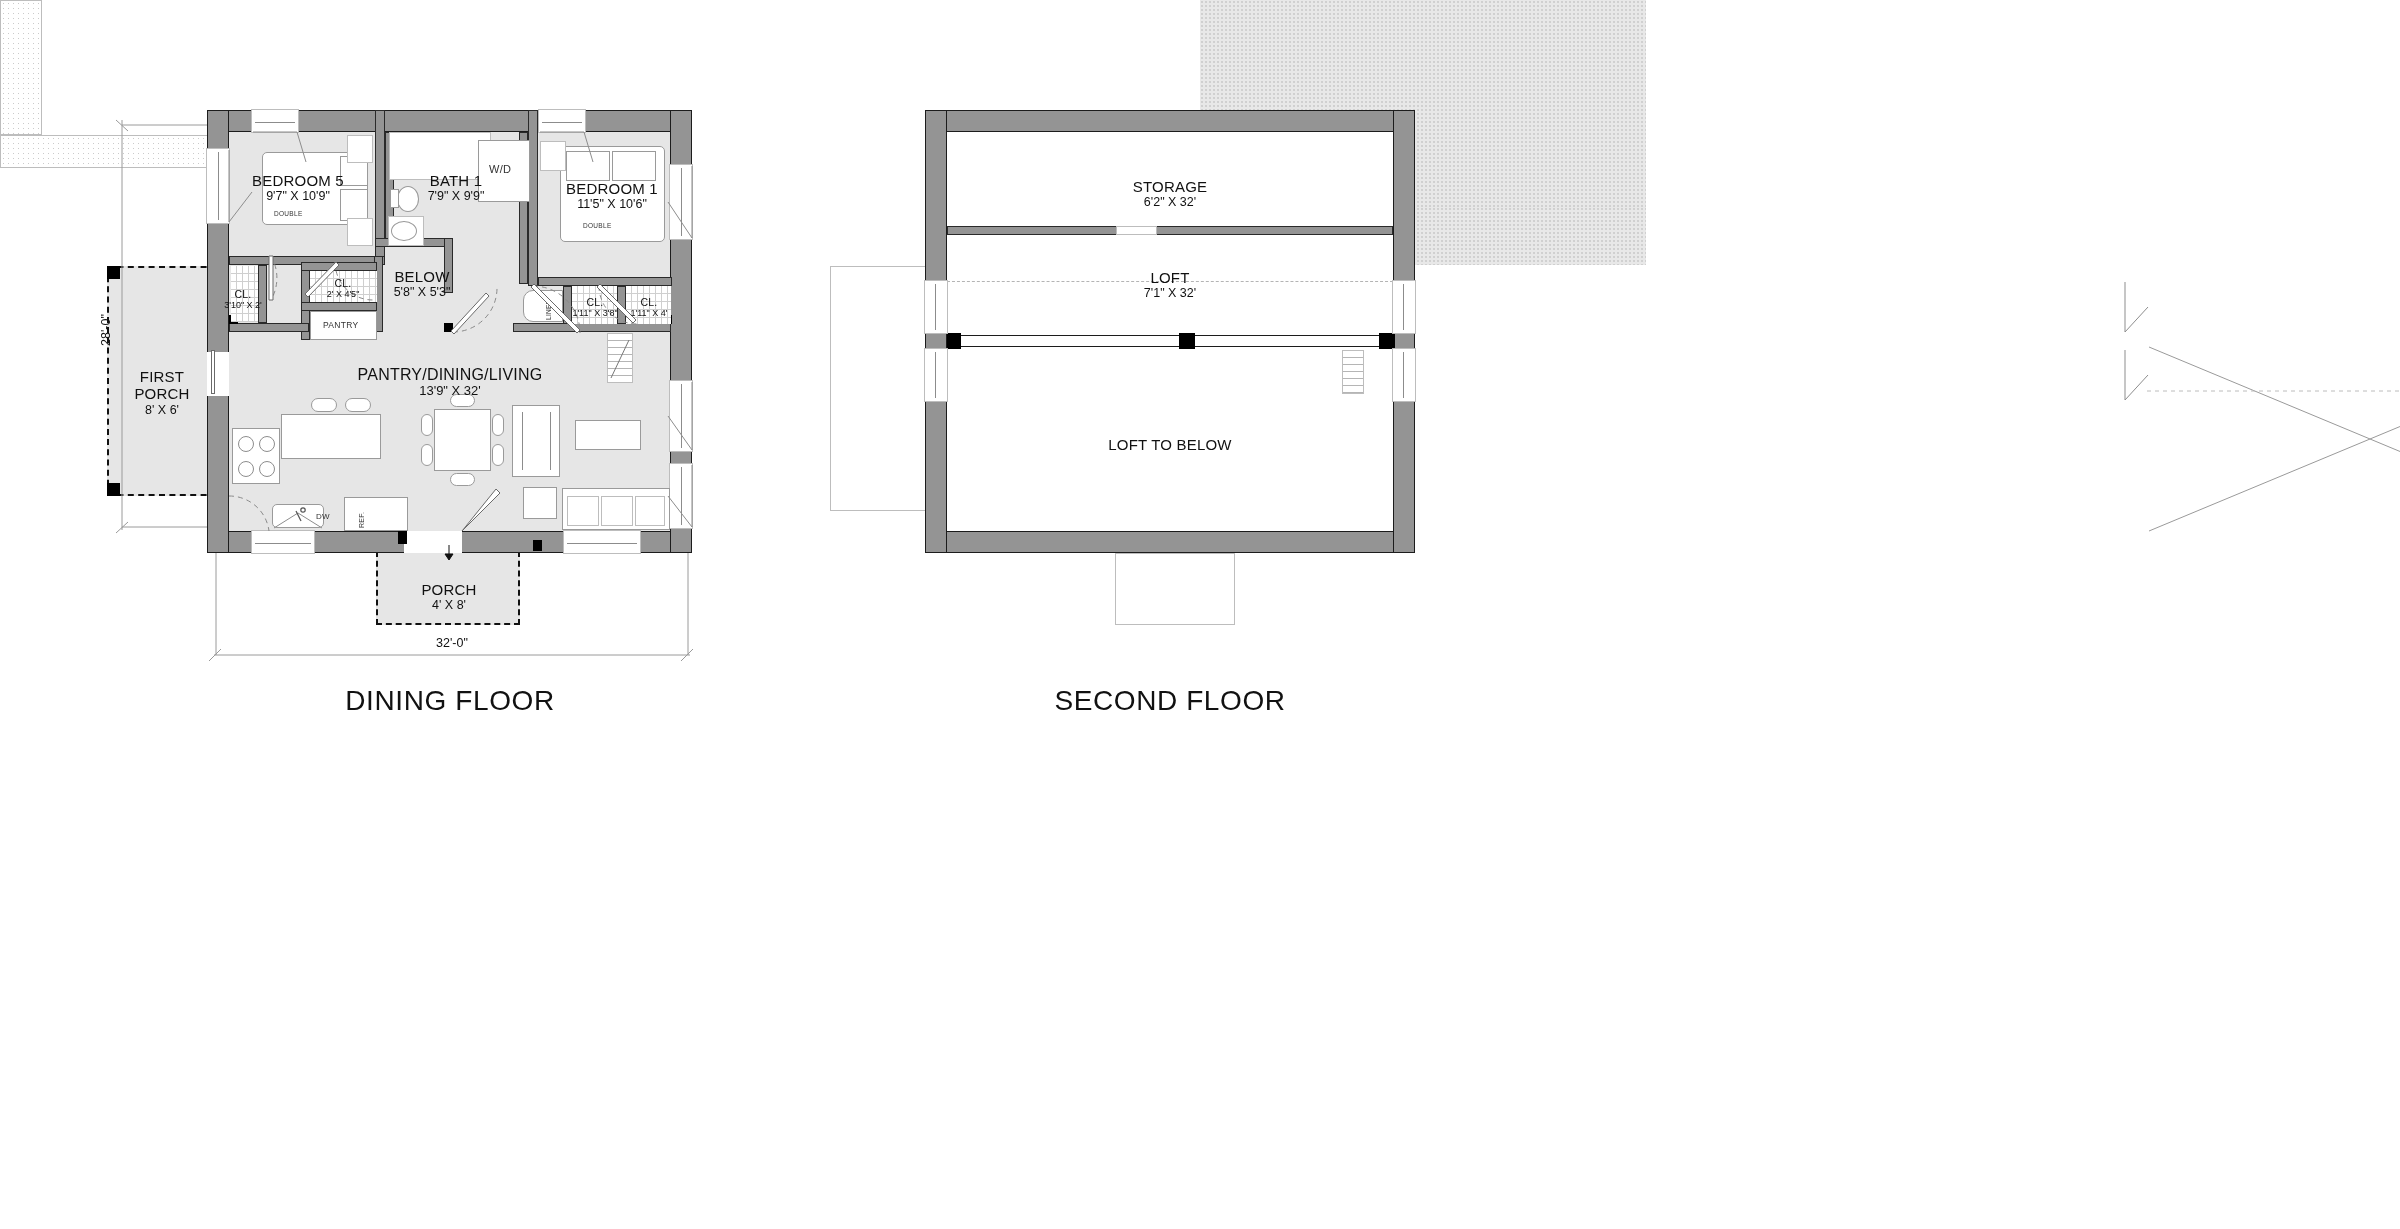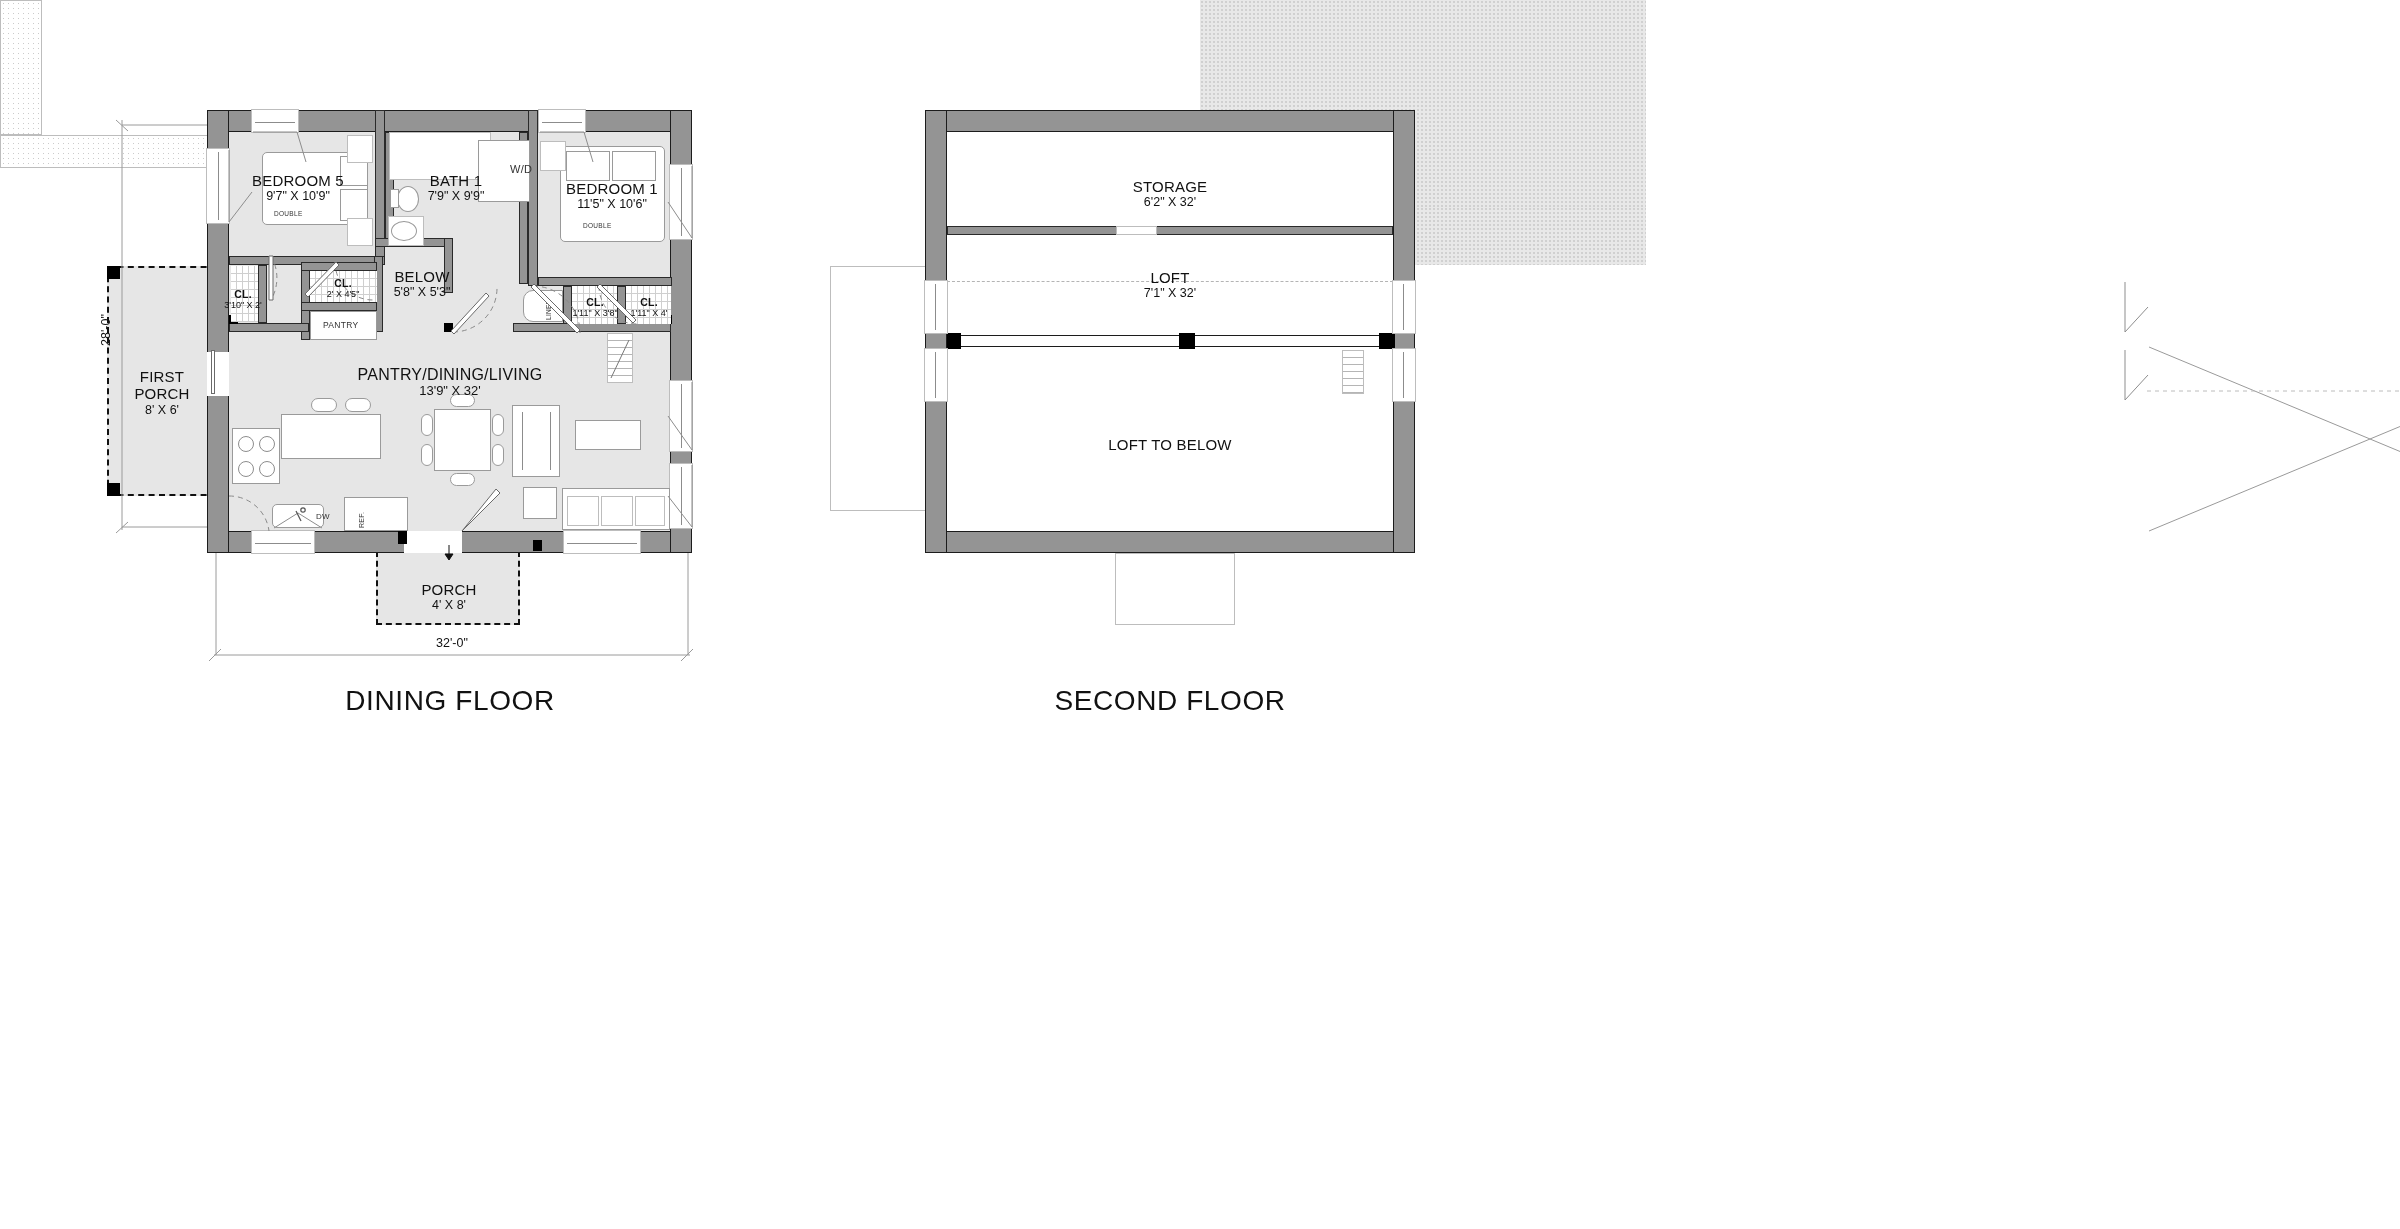--- a/index.html
+++ b/index.html
@@ -20,21 +20,21 @@
   .dash-l{position:absolute;border-top:1px dashed #b4b4b4;}
   .blk{position:absolute;background:#000;}
 
   
   .lbl{position:absolute;text-align:center;white-space:nowrap;line-height:1.15;
        transform:translate(-50%,0);}
   .lbl .nm{font-size:15px;letter-spacing:.2px;}
   .lbl .dim{font-size:12.5px;}
   .lbl.big .nm{font-size:16px;}
   .lbl.big .dim{font-size:13px;}
-  .lbl.sm .nm{font-size:10.5px;font-weight:bold;}
+  .lbl.sm .nm{font-size:10.5px;}
   .lbl.sm .dim{font-size:9px;}
   .tiny{position:absolute;font-size:6.5px;letter-spacing:.3px;white-space:nowrap;color:#333;}
   .tiny-r{position:absolute;font-size:6.5px;letter-spacing:.3px;white-space:nowrap;color:#333;
           transform-origin:0 0;transform:rotate(-90deg);}
   .title{position:absolute;font-size:28px;letter-spacing:.6px;white-space:nowrap;
          transform:translateX(-50%);font-weight:300;}
   .dimtxt{position:absolute;font-size:12.5px;white-space:nowrap;transform:translate(-50%,-50%);}
   .dimtxt.rot{transform:translate(-50%,-50%) rotate(-90deg);}
   .attic{background:#e8e8e8;
          background-image:radial-gradient(#cfcfcf .7px,transparent .8px);
@@ -156,21 +156,21 @@
     <div class="tiny" style="left:274px;top:210px;">DOUBLE</div>
 
     <div class="box" style="left:392px;top:135px;width:96px;height:42px;border-radius:8px;"></div>
     <div class="box-l" style="left:389px;top:132px;width:102px;height:48px;"></div>
     <div class="box" style="left:397px;top:186px;width:22px;height:26px;border-radius:50%;"></div>
     <div class="box" style="left:390px;top:189px;width:9px;height:19px;"></div>
     <div class="box-l" style="left:388px;top:216px;width:36px;height:30px;"></div>
     <div class="box" style="left:391px;top:221px;width:26px;height:20px;border-radius:50%;"></div>
 
     <div class="box" style="left:478px;top:140px;width:52px;height:62px;"></div>
-    <div class="tiny" style="left:510px;top:163px;font-size:11px;">W/D</div>
+    <div class="tiny" style="left:489px;top:163px;font-size:11px;">W/D</div>
 
     <div class="box" style="left:560px;top:146px;width:105px;height:96px;border-radius:5px;"></div>
     <div class="box" style="left:566px;top:151px;width:44px;height:30px;"></div>
     <div class="box" style="left:612px;top:151px;width:44px;height:30px;"></div>
     <div class="box-l" style="left:540px;top:141px;width:26px;height:30px;"></div>
     <div class="tiny" style="left:583px;top:222px;">DOUBLE</div>
 
     <div class="white shelf" style="left:231px;top:266px;width:27px;height:56px;"></div>
     <div class="white shelf" style="left:310px;top:271px;width:67px;height:31px;"></div>
     <div class="white" style="left:310px;top:311px;width:67px;height:29px;border:1px solid #9a9a9a;box-sizing:border-box;"></div>

